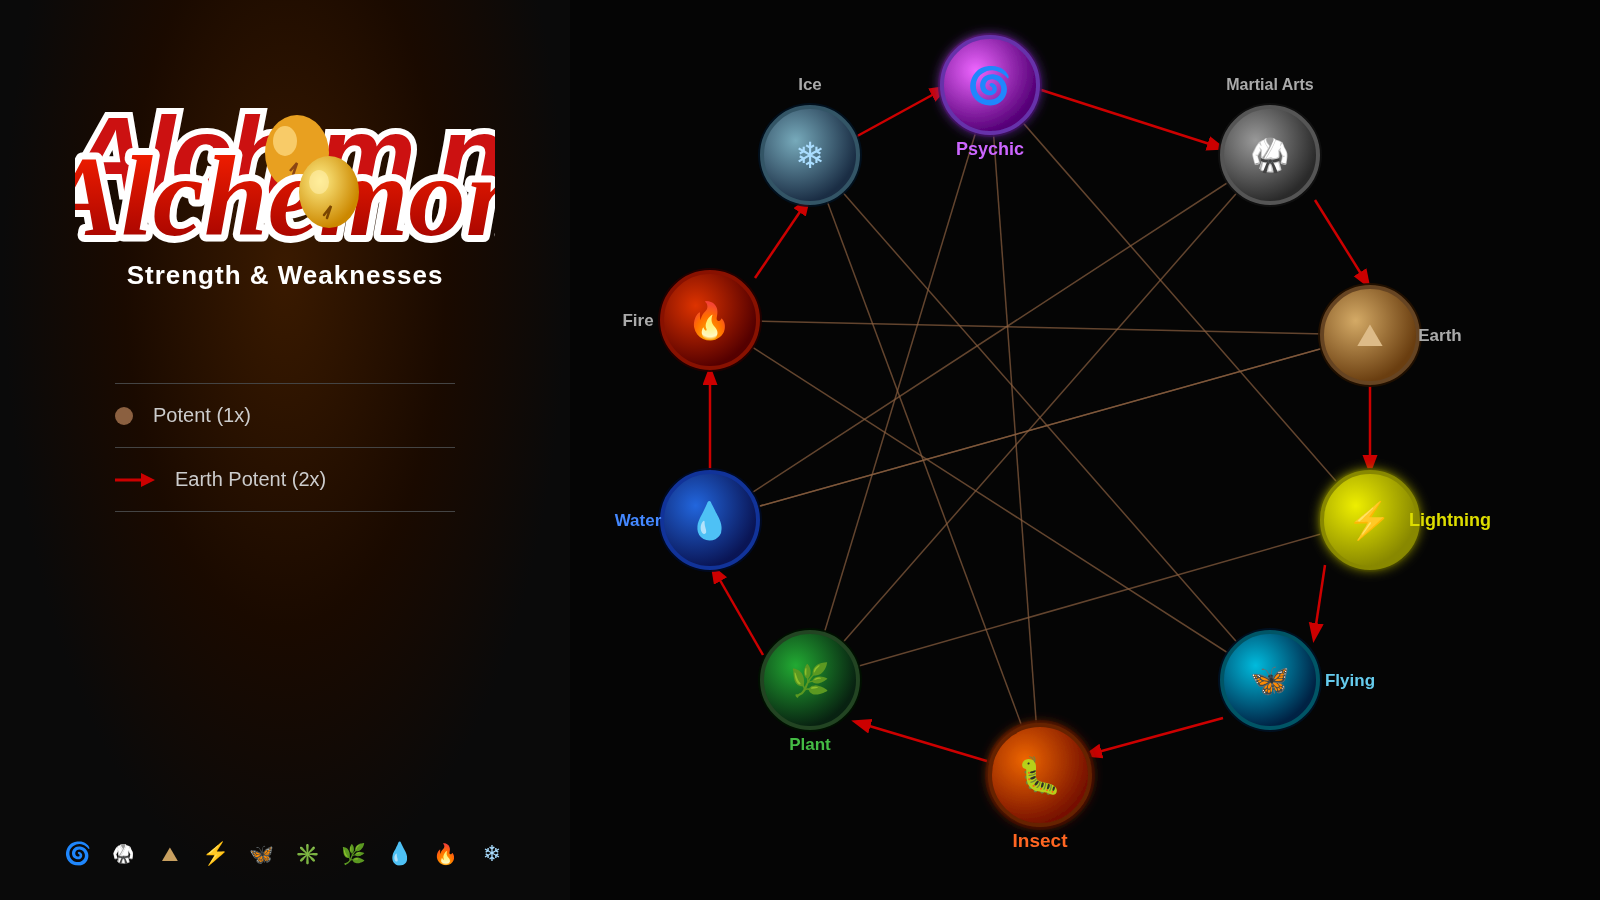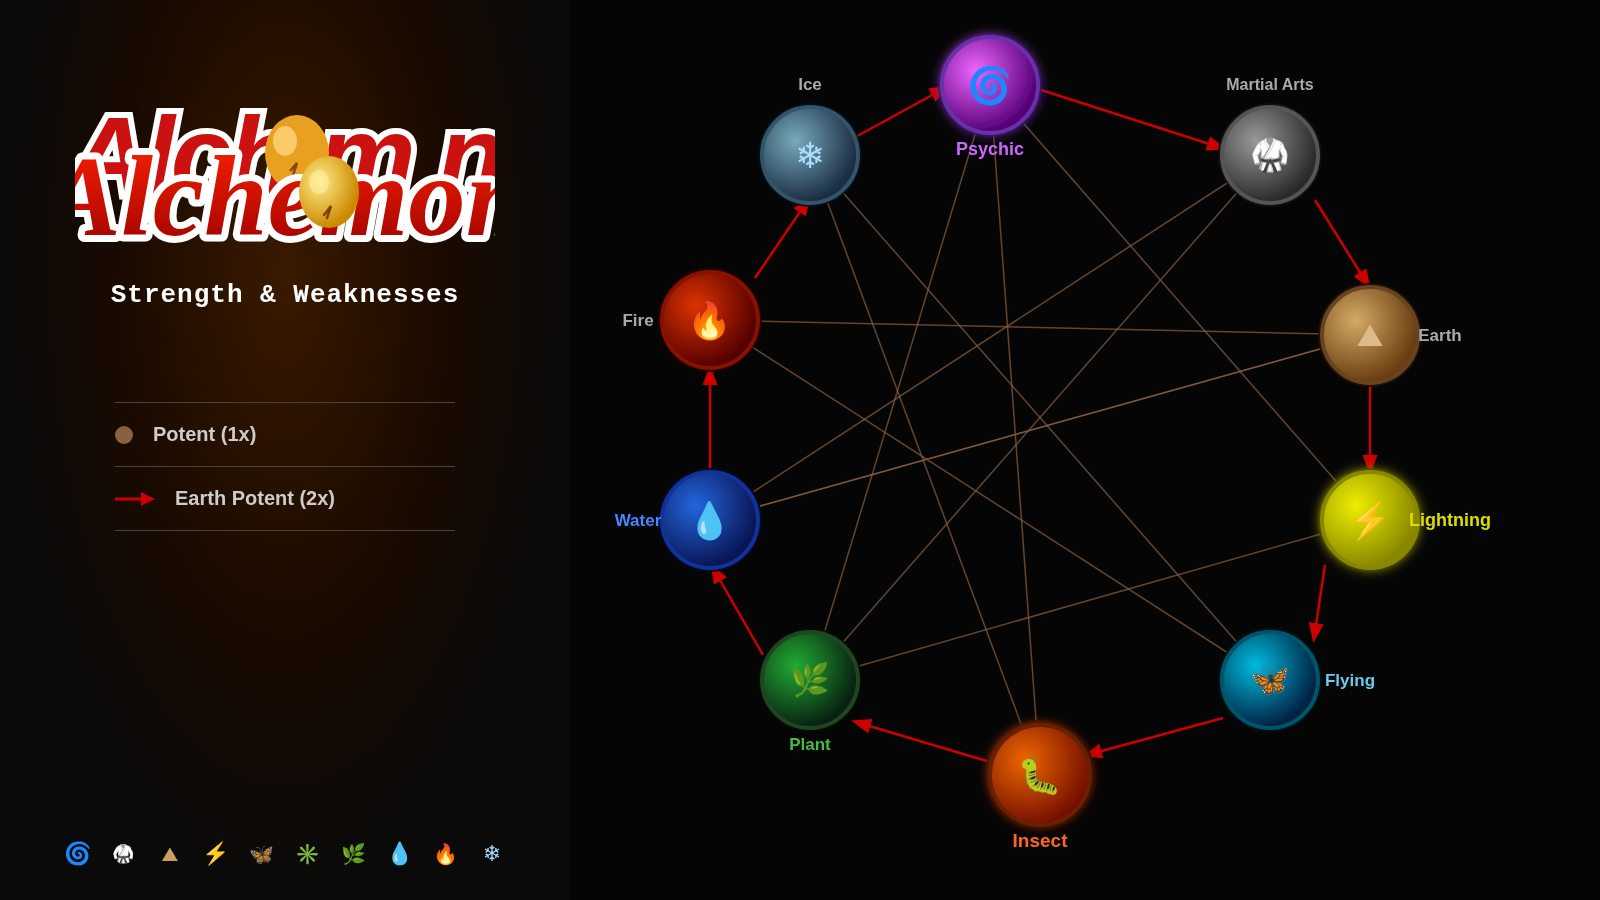--- a/index.html
+++ b/index.html
@@ -95,21 +95,20 @@
       height: 0;
       border-top: 7px solid transparent;
       border-bottom: 7px solid transparent;
       border-left: 14px solid #cc0000;
       transform: translateY(-50%);
     }
 
     .legend-label {
       color: #cccccc;
       font-size: 20px;
-      font-weight: bold;
     }
 
     
     .bottom-icons {
       position: absolute;
       bottom: 30px;
       display: flex;
       gap: 14px;
       align-items: center;
     }
@@ -197,21 +196,21 @@
           <stop offset="100%" stop-color="#cc8800"></stop>
         </radialGradient>
       </defs>
 
       <ellipse cx="254" cy="102" rx="30" ry="36" fill="url(#eggGrad)"></ellipse>
       <ellipse cx="244" cy="92" rx="10" ry="12" fill="#ffeeaa" opacity="0.6"></ellipse>
       <path d="M249 125 L256 116 L252 128" stroke="#7a4500" stroke-width="2.5" fill="none" stroke-linecap="round"></path>
     </svg>
   </div>
 
-  <div class="subtitle" style="margin-top:20px;font-family:Liberation Mono, monospace;">Strength &amp; Weaknesses</div>
+  <div class="subtitle" style="margin-top:0;">Strength &amp; Weaknesses</div>
 
   <div class="legend">
     <div class="legend-divider"></div>
     <div class="legend-item">
       <div class="legend-dot"></div>
       <span class="legend-label">Potent (1x)</span>
     </div>
     <div class="legend-divider"></div>
     <div class="legend-item">
       <div class="legend-arrow"></div>

